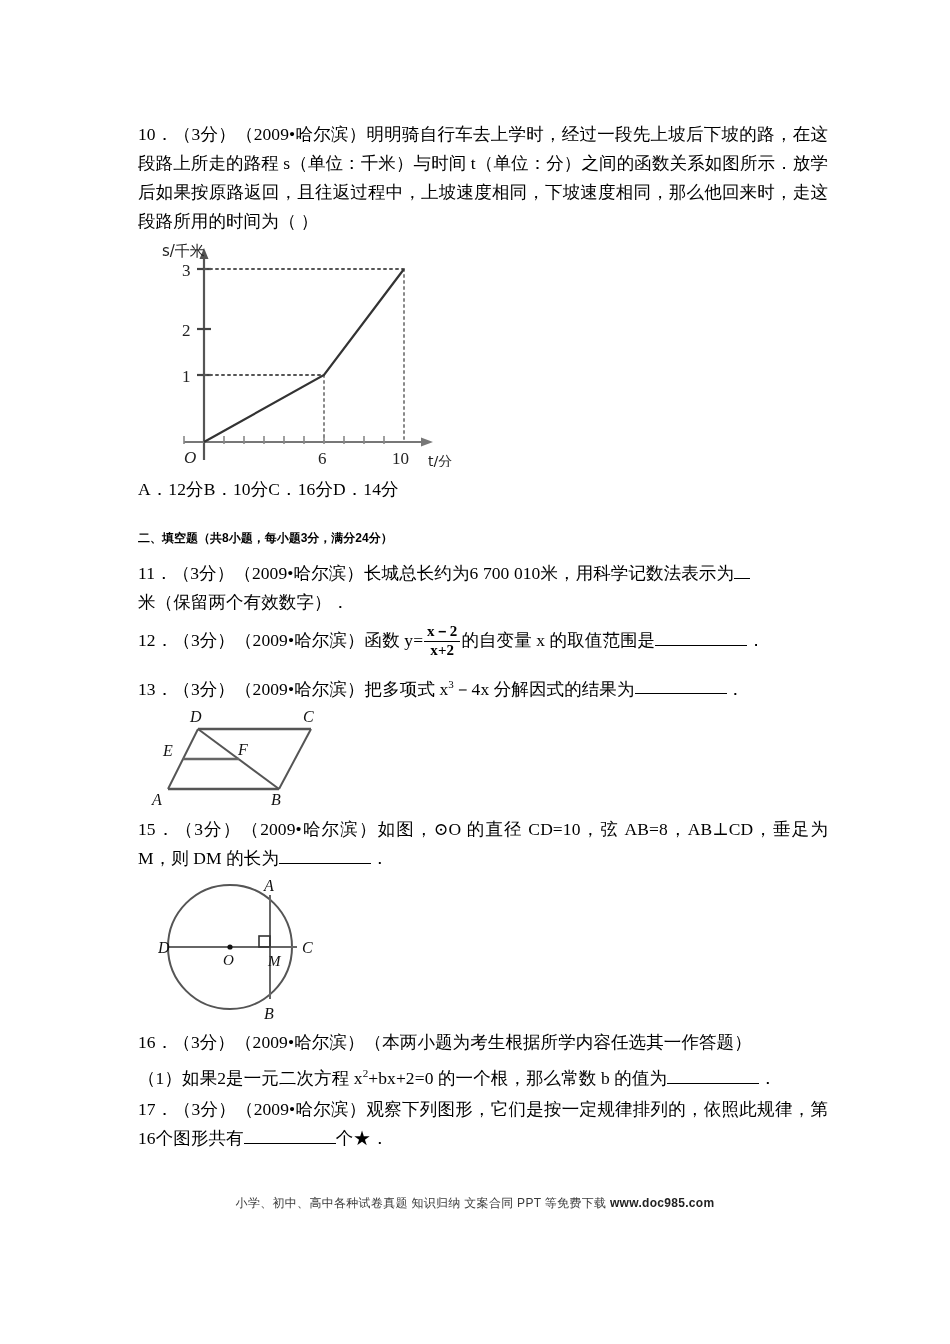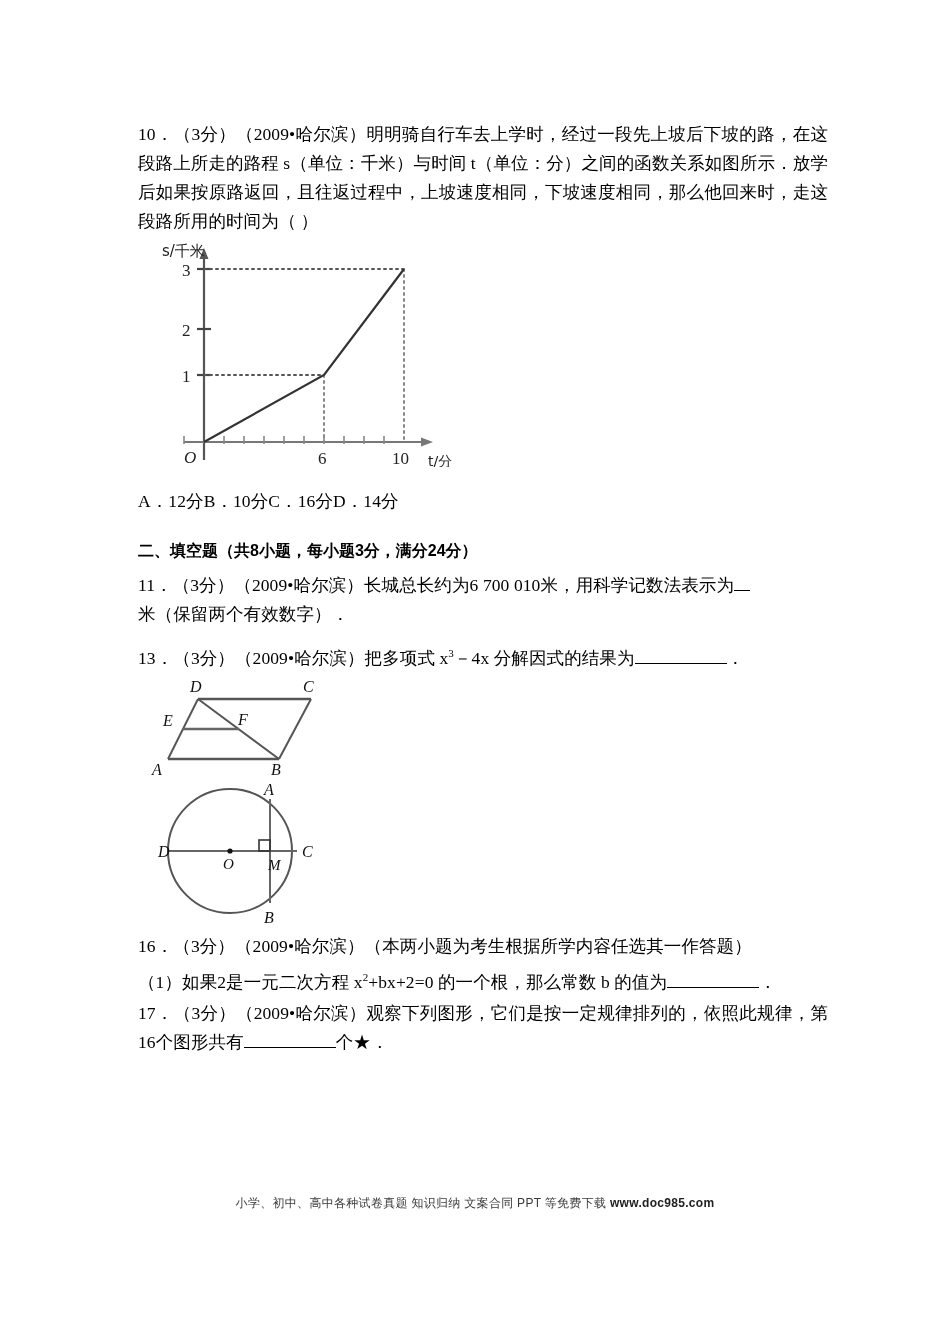--- a/index.html
+++ b/index.html
@@ -28,21 +28,21 @@
     width: 690px;
   }
   .q-block {
     font-size: 17.5px;
     line-height: 29px;
     text-align: justify;
     margin: 0 0 2px 0;
     letter-spacing: 0.1px;
   }
   .section-head {
-    font-size: 16px;
+    font-size: 12px;
     font-weight: bold;
     line-height: 29px;
     margin: 20px 0 6px 0;
     font-family: "Liberation Sans", "DejaVu Sans", sans-serif;
   }
   .blank-line {
     display: inline-block;
     border-bottom: 1.2px solid #000;
     min-width: 92px;
     height: 14px;
@@ -95,21 +95,21 @@
 <body>
 
 <div class="page">
 
   <div class="content">
 
     <p class="q-block">
       <span>10．</span><span>（3分）</span><span>（2009•哈尔滨）</span><span>明明骑自行车去上学时，经过一段先上坡后下坡的路，在这段路上所走的路程 s（单位：千米）与时间 t（单位：分）之间的函数关系如图所示．放学后如果按原路返回，且往返过程中，上坡速度相同，下坡速度相同，那么他回来时，走这段路所用的时间为（        ）</span>
     </p>
 
-    <div class="figure" style="margin:6px 0 20px 18px;">
+    <div class="figure" style="margin:6px 0 8px 18px;">
       <svg width="300" height="225" viewBox="0 0 300 225">
 
         <line x1="48" y1="200" x2="48" y2="14" stroke="#555" stroke-width="2.2"></line>
         <polygon points="48,6 43.5,17 52.5,17" fill="#555"></polygon>
 
         <line x1="48" y1="200" x2="48" y2="218" stroke="#555" stroke-width="2.2"></line>
 
         <line x1="28" y1="200" x2="268" y2="200" stroke="#777" stroke-width="2.2"></line>
         <polygon points="277,200 265,195.5 265,204.5" fill="#777"></polygon>
 
@@ -147,20 +147,23 @@
     </div>
 
     <p class="q-block" style="margin-top:2px;">A．12分B．10分C．16分D．14分</p>
 
     <p class="section-head">二、填空题（共8小题，每小题3分，满分24分）</p>
 
     <p class="q-block">
       <span>11．</span><span>（3分）</span><span>（2009•哈尔滨）</span><span>长城总长约为6 700 010米，用科学记数法表示为</span><span class="blank-short"></span><br><span>米（保留两个有效数字）．</span>
     </p>
 
+    <p class="q-block" style="margin-top:8px;">
+      <span>12．</span><span>（3分）</span><span>（2009•哈尔滨）</span><span>函数 y=</span><span class="frac"><span class="num">x－2</span><span class="den">x+2</span></span><span>的自变量 x 的取值范围是</span><span class="blank-line"></span><span>．</span>
+    </p>
 
     <p class="q-block" style="margin-top:10px;">
       <span>13．</span><span>（3分）</span><span>（2009•哈尔滨）</span><span>把多项式 x</span><sup>3</sup><span>－4x 分解因式的结果为</span><span class="blank-line"></span><span>．</span>
     </p>
 
 
     <div class="figure" style="margin:4px 0 2px 8px;">
       <svg width="215" height="100" viewBox="0 0 215 100">
 
         <line x1="22" y1="82" x2="52" y2="22" stroke="#555" stroke-width="2"></line>
@@ -174,20 +177,23 @@
 
         <text x="44" y="15" font-family="Liberation Serif, serif" font-style="italic" font-size="16" fill="#111">D</text>
         <text x="157" y="15" font-family="Liberation Serif, serif" font-style="italic" font-size="16" fill="#111">C</text>
         <text x="17" y="49" font-family="Liberation Serif, serif" font-style="italic" font-size="16" fill="#111">E</text>
         <text x="92" y="48" font-family="Liberation Serif, serif" font-style="italic" font-size="16" fill="#111">F</text>
         <text x="6" y="98" font-family="Liberation Serif, serif" font-style="italic" font-size="16" fill="#111">A</text>
         <text x="125" y="98" font-family="Liberation Serif, serif" font-style="italic" font-size="16" fill="#111">B</text>
       </svg>
     </div>
 
+    <p class="q-block" style="margin-top:8px;">
+      <span>15．</span><span>（3分）</span><span>（2009•哈尔滨）</span><span>如图，⊙O 的直径 CD=10，弦 AB=8，AB⊥CD，垂足为 M，则 DM 的长为</span><span class="blank-line"></span><span>．</span>
+    </p>
 
     <div class="figure" style="margin:4px 0 2px 20px;">
       <svg width="220" height="145" viewBox="0 0 220 145">
         <circle cx="72" cy="70" r="62" fill="none" stroke="#555" stroke-width="2"></circle>
 
         <line x1="10" y1="70" x2="139" y2="70" stroke="#666" stroke-width="2"></line>
 
         <line x1="112" y1="18" x2="112" y2="122" stroke="#666" stroke-width="2"></line>
 
         <rect x="101" y="59" width="11" height="11" fill="none" stroke="#333" stroke-width="1.6"></rect>

